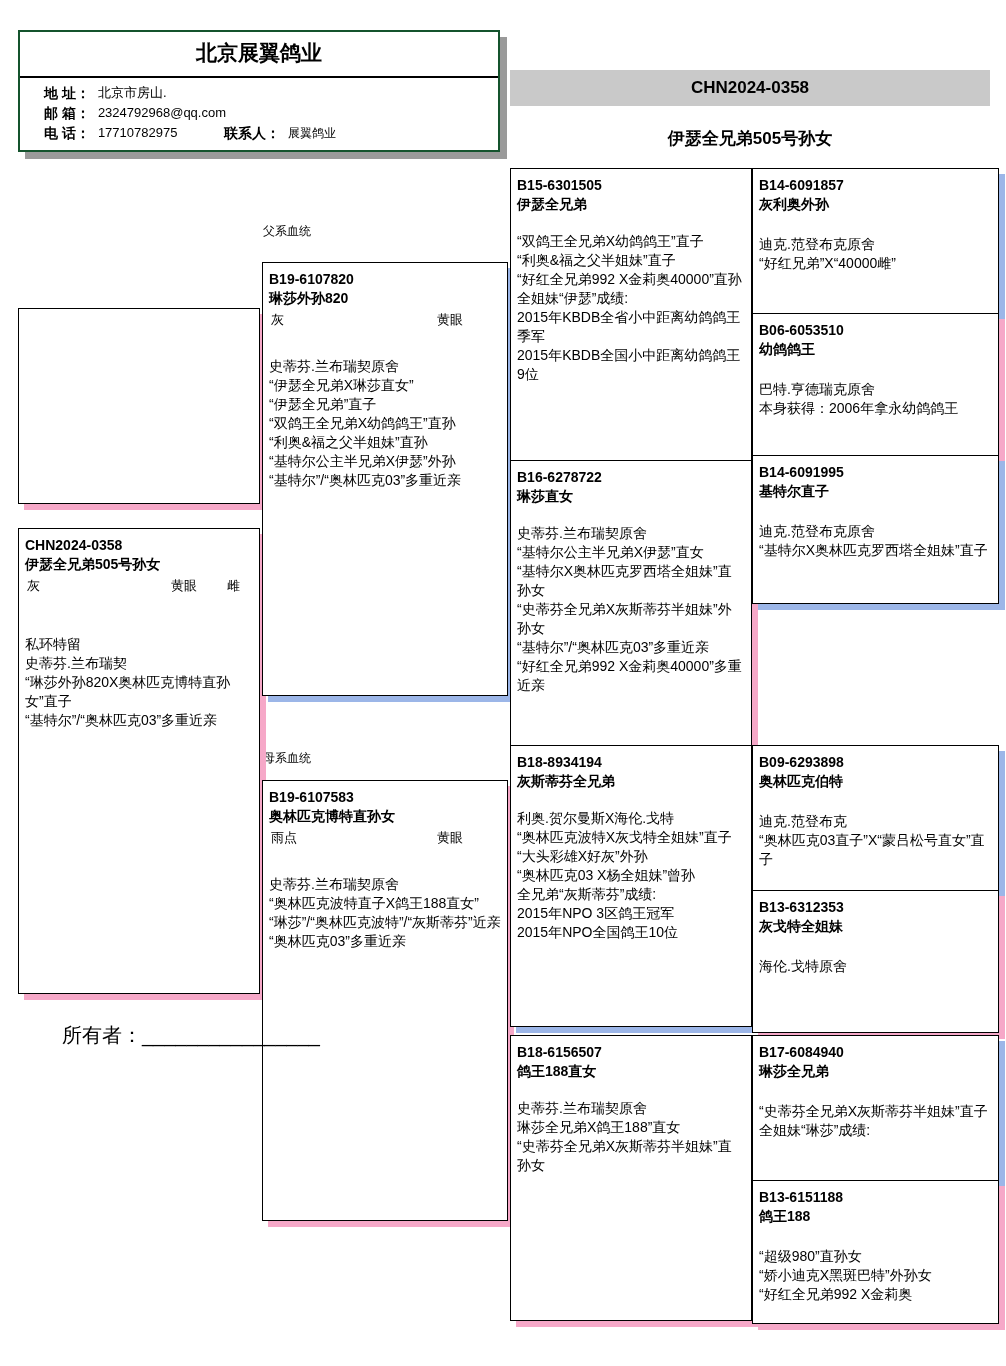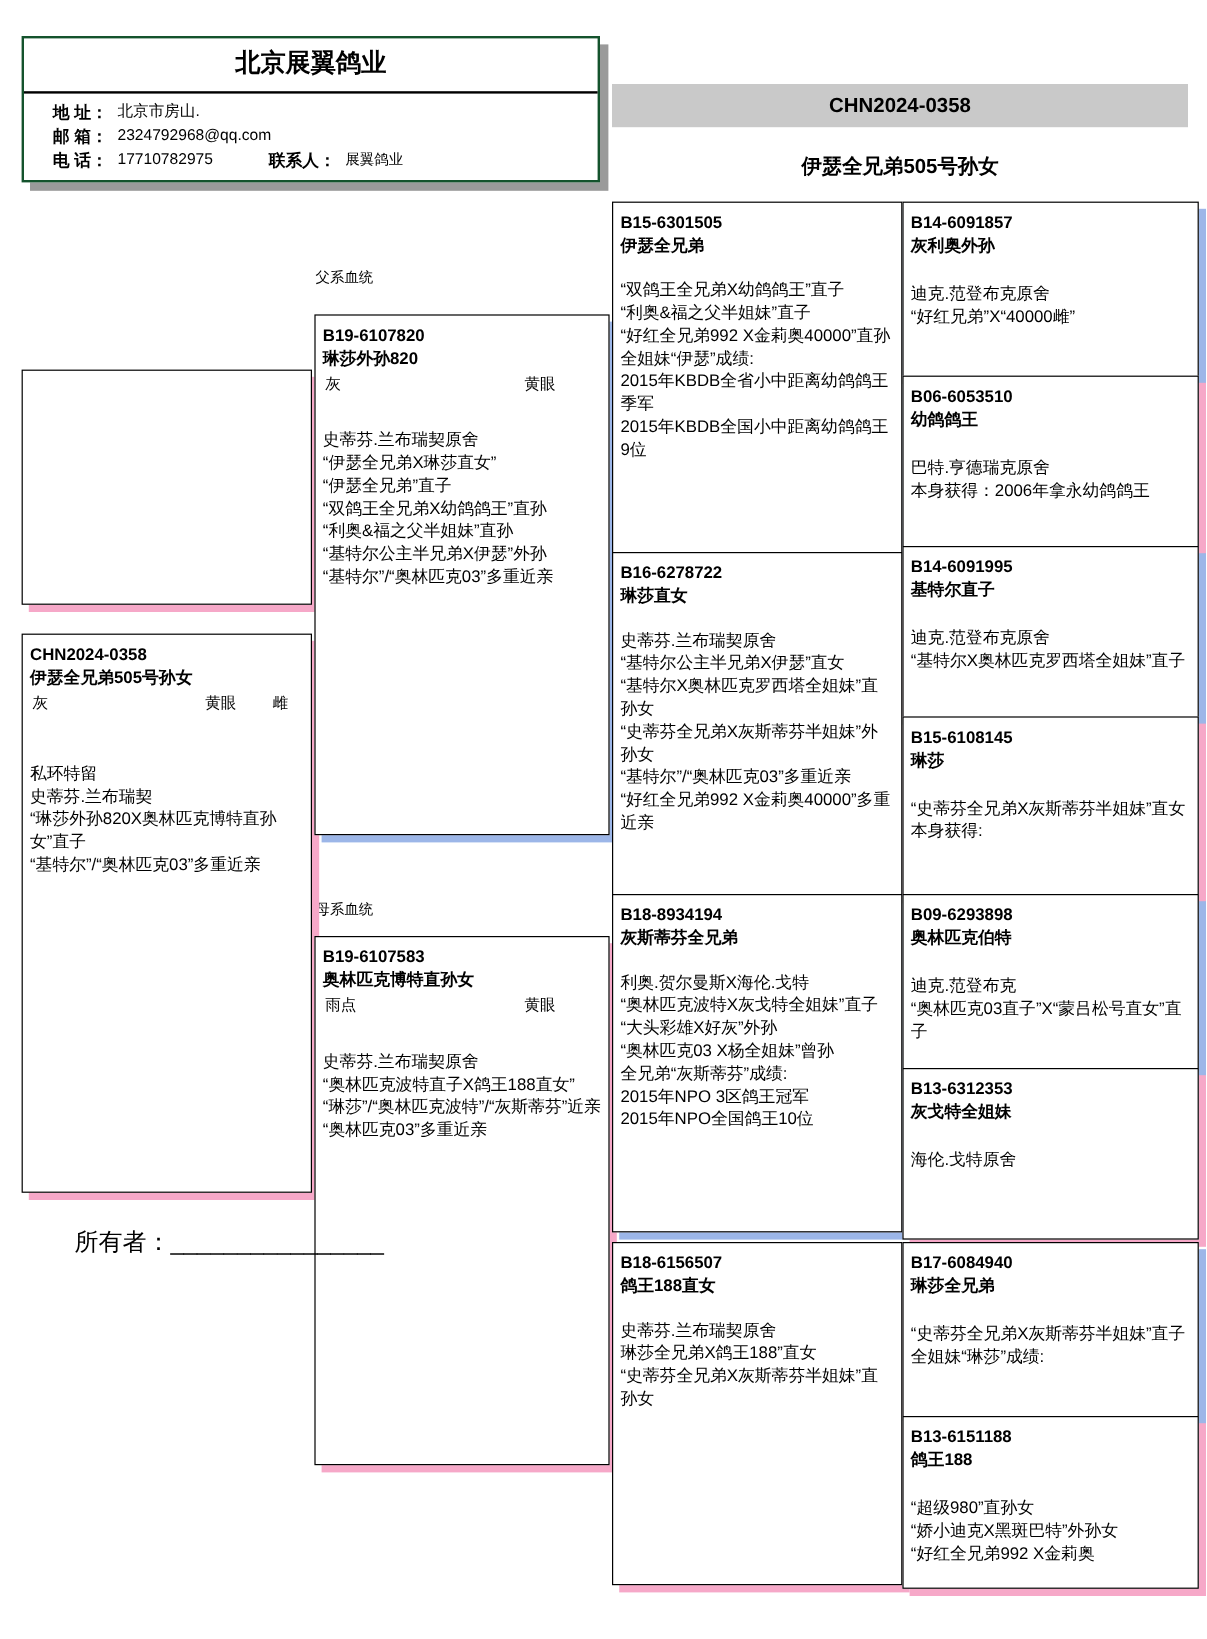--- a/index.html
+++ b/index.html
@@ -220,26 +220,20 @@
 本身获得：2006年拿永幼鸽鸽王</div>
   </div>
 
   <div class="pbox male pos-fmf">
     <div class="pbox-ring">B14-6091995</div>
     <div class="pbox-name">基特尔直子</div>
     <div class="pbox-body body-g4">迪克.范登布克原舍
 “基特尔X奥林匹克罗西塔全姐妹”直子</div>
   </div>
 
-  <div class="pbox female pos-fmm">
-    <div class="pbox-ring">B15-6108145</div>
-    <div class="pbox-name">琳莎</div>
-    <div class="pbox-body body-g4">“史蒂芬全兄弟X灰斯蒂芬半姐妹”直女
-本身获得:</div>
-  </div>
 
   <div class="pbox male pos-mff">
     <div class="pbox-ring">B09-6293898</div>
     <div class="pbox-name">奥林匹克伯特</div>
     <div class="pbox-body body-g4">迪克.范登布克
 “奥林匹克03直子”X“蒙吕松号直女”直子</div>
   </div>
 
   <div class="pbox female pos-mfm">
     <div class="pbox-ring">B13-6312353</div>

